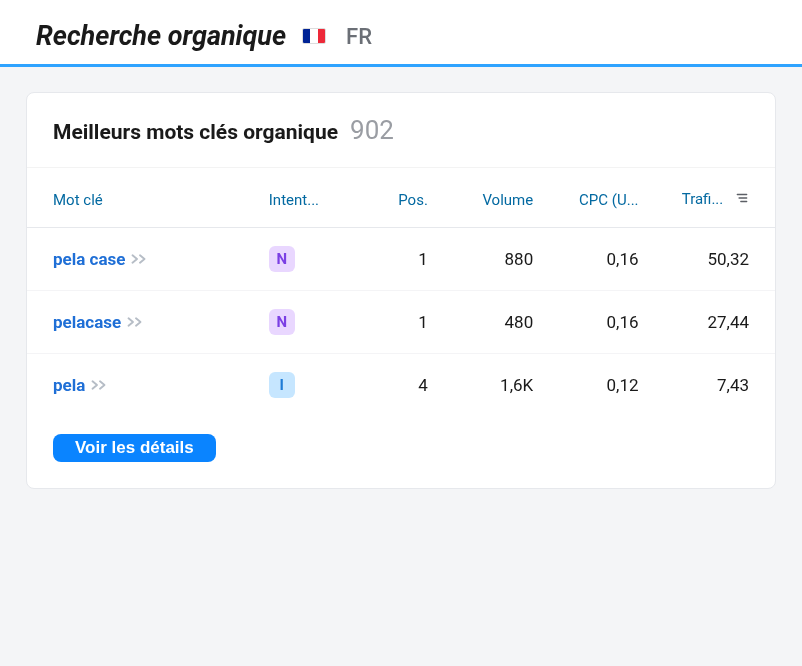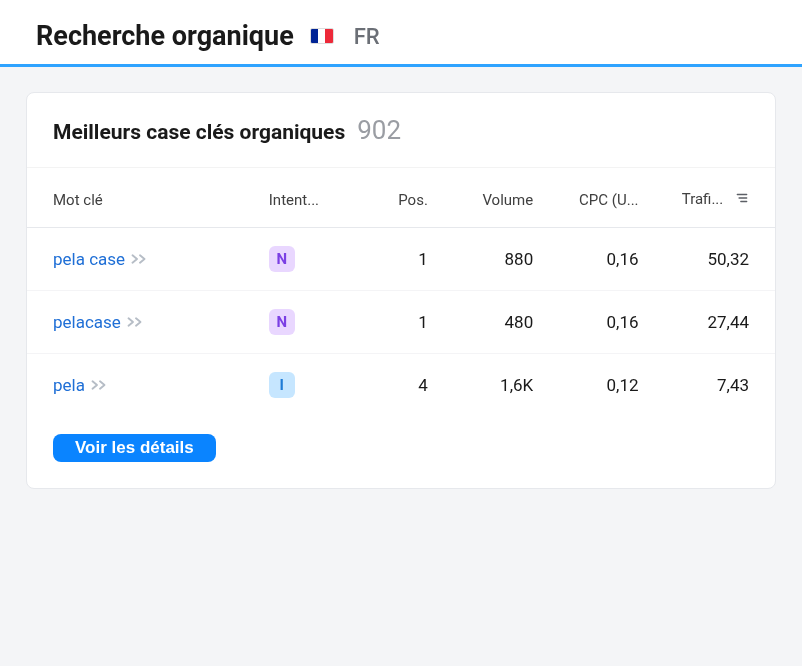--- a/index.html
+++ b/index.html
@@ -19,20 +19,21 @@
     border-bottom: 3px solid #2ea3ff;
     display: flex;
     align-items: center;
     gap: 12px;
   }
   .header h1 {
     font-size: 27px;
     font-weight: 700;
     margin: 0;
     color: #1a1a1a;
+    font-style: italic;
   }
   .flag {
     display: inline-flex;
     width: 24px;
     height: 16px;
     border: 1px solid #ddd;
     border-radius: 2px;
     overflow: hidden;
     margin-left: 4px;
   }
@@ -68,39 +69,39 @@
     font-size: 26px;
     color: #9a9da3;
   }
   table {
     width: 100%;
     border-collapse: collapse;
   }
   thead th {
     text-align: left;
     font-weight: 400;
-    color: #404040;
+    color: #0369a1;
     font-size: 15px;
     padding: 22px 10px 18px 10px;
     border-bottom: 1px solid #e6e8ec;
     white-space: nowrap;
   }
   thead th.num, tbody td.num { text-align: right; }
   thead th:first-child, tbody td:first-child { padding-left: 26px; }
   thead th:last-child, tbody td:last-child { padding-right: 26px; }
   tbody td {
     padding: 18px 10px;
     font-size: 17px;
     border-bottom: 1px solid #f4f4f6;
   }
   tbody tr:last-child td { border-bottom: none; }
   .kw-link {
     color: #1f6fd6;
     text-decoration: none;
-    font-weight: 400;
+    font-weight: 700;
   }
   .chevrons {
     color: #b6bdc6;
     margin-left: 6px;
     font-size: 14px;
     letter-spacing: -3px;
   }
   .intent-badge {
     display: inline-flex;
     align-items: center;
@@ -149,21 +150,21 @@
     <span class="flag">
       <span class="b"></span>
         <span class="w"></span>
         <span class="r"></span>
     </span>
     <span class="country-code">FR</span>
   </div>
 
   <div class="card">
     <div class="card-header">
-      <span class="title">Meilleurs case clés organiques</span>
+      <span class="title">Meilleurs mots clés organique</span>
       <span class="count">902</span>
     </div>
 
     <table>
       <colgroup>
         <col class="col-kw">
           <col class="col-intent">
           <col class="col-pos">
         <col class="col-vol">
           <col class="col-cpc">

